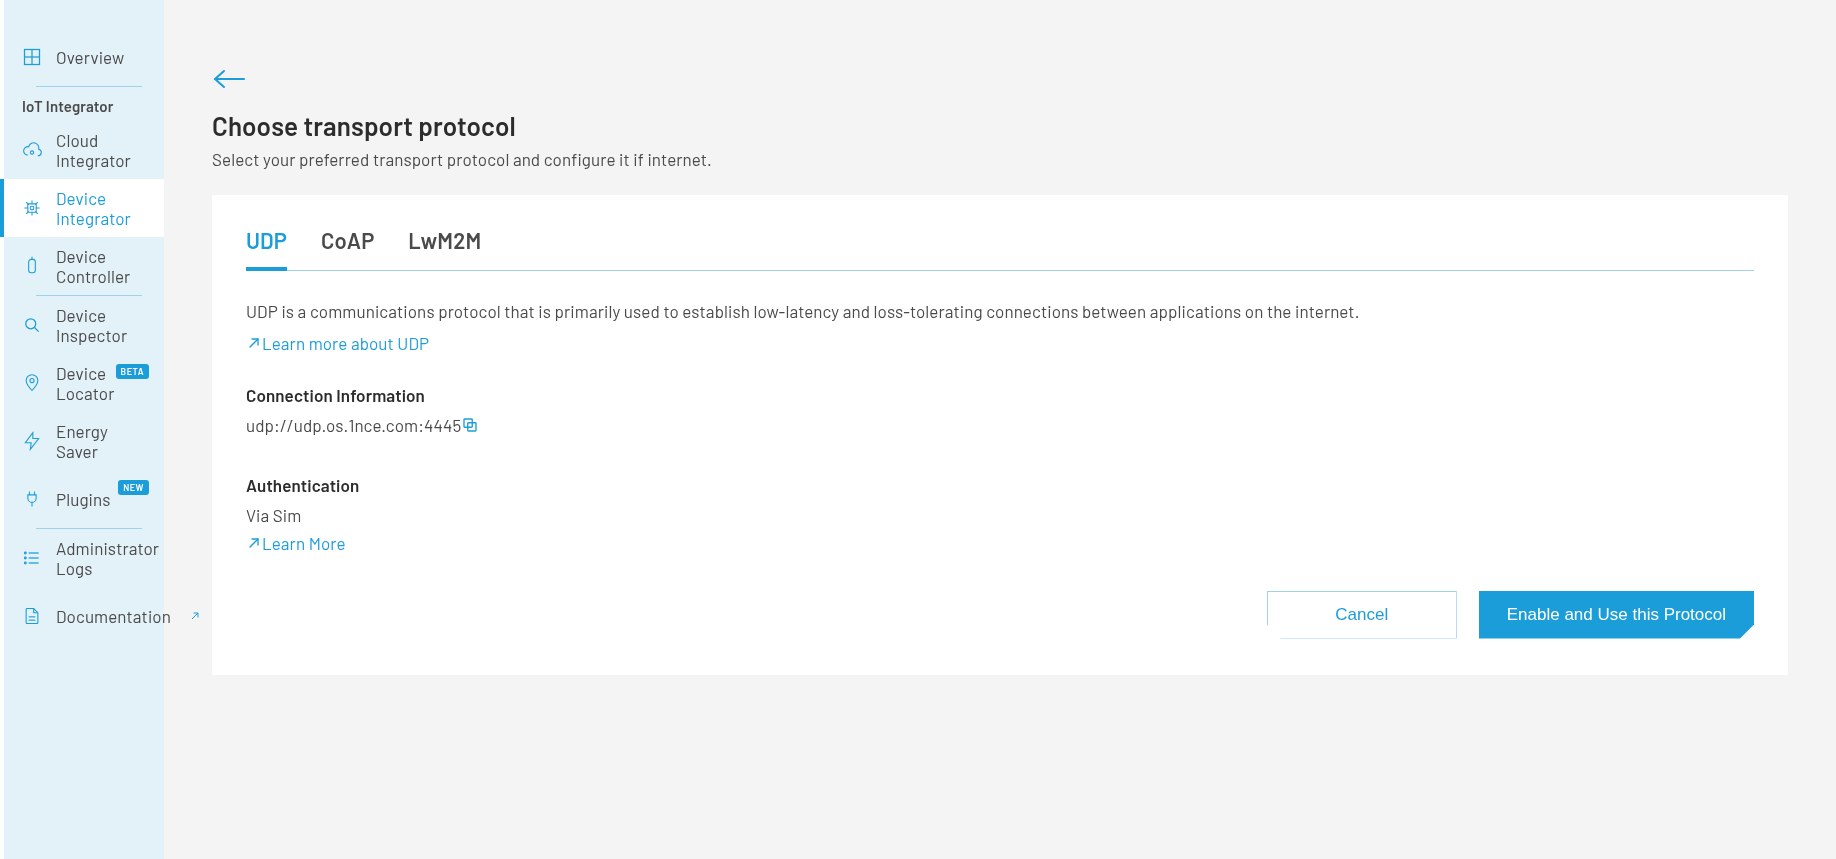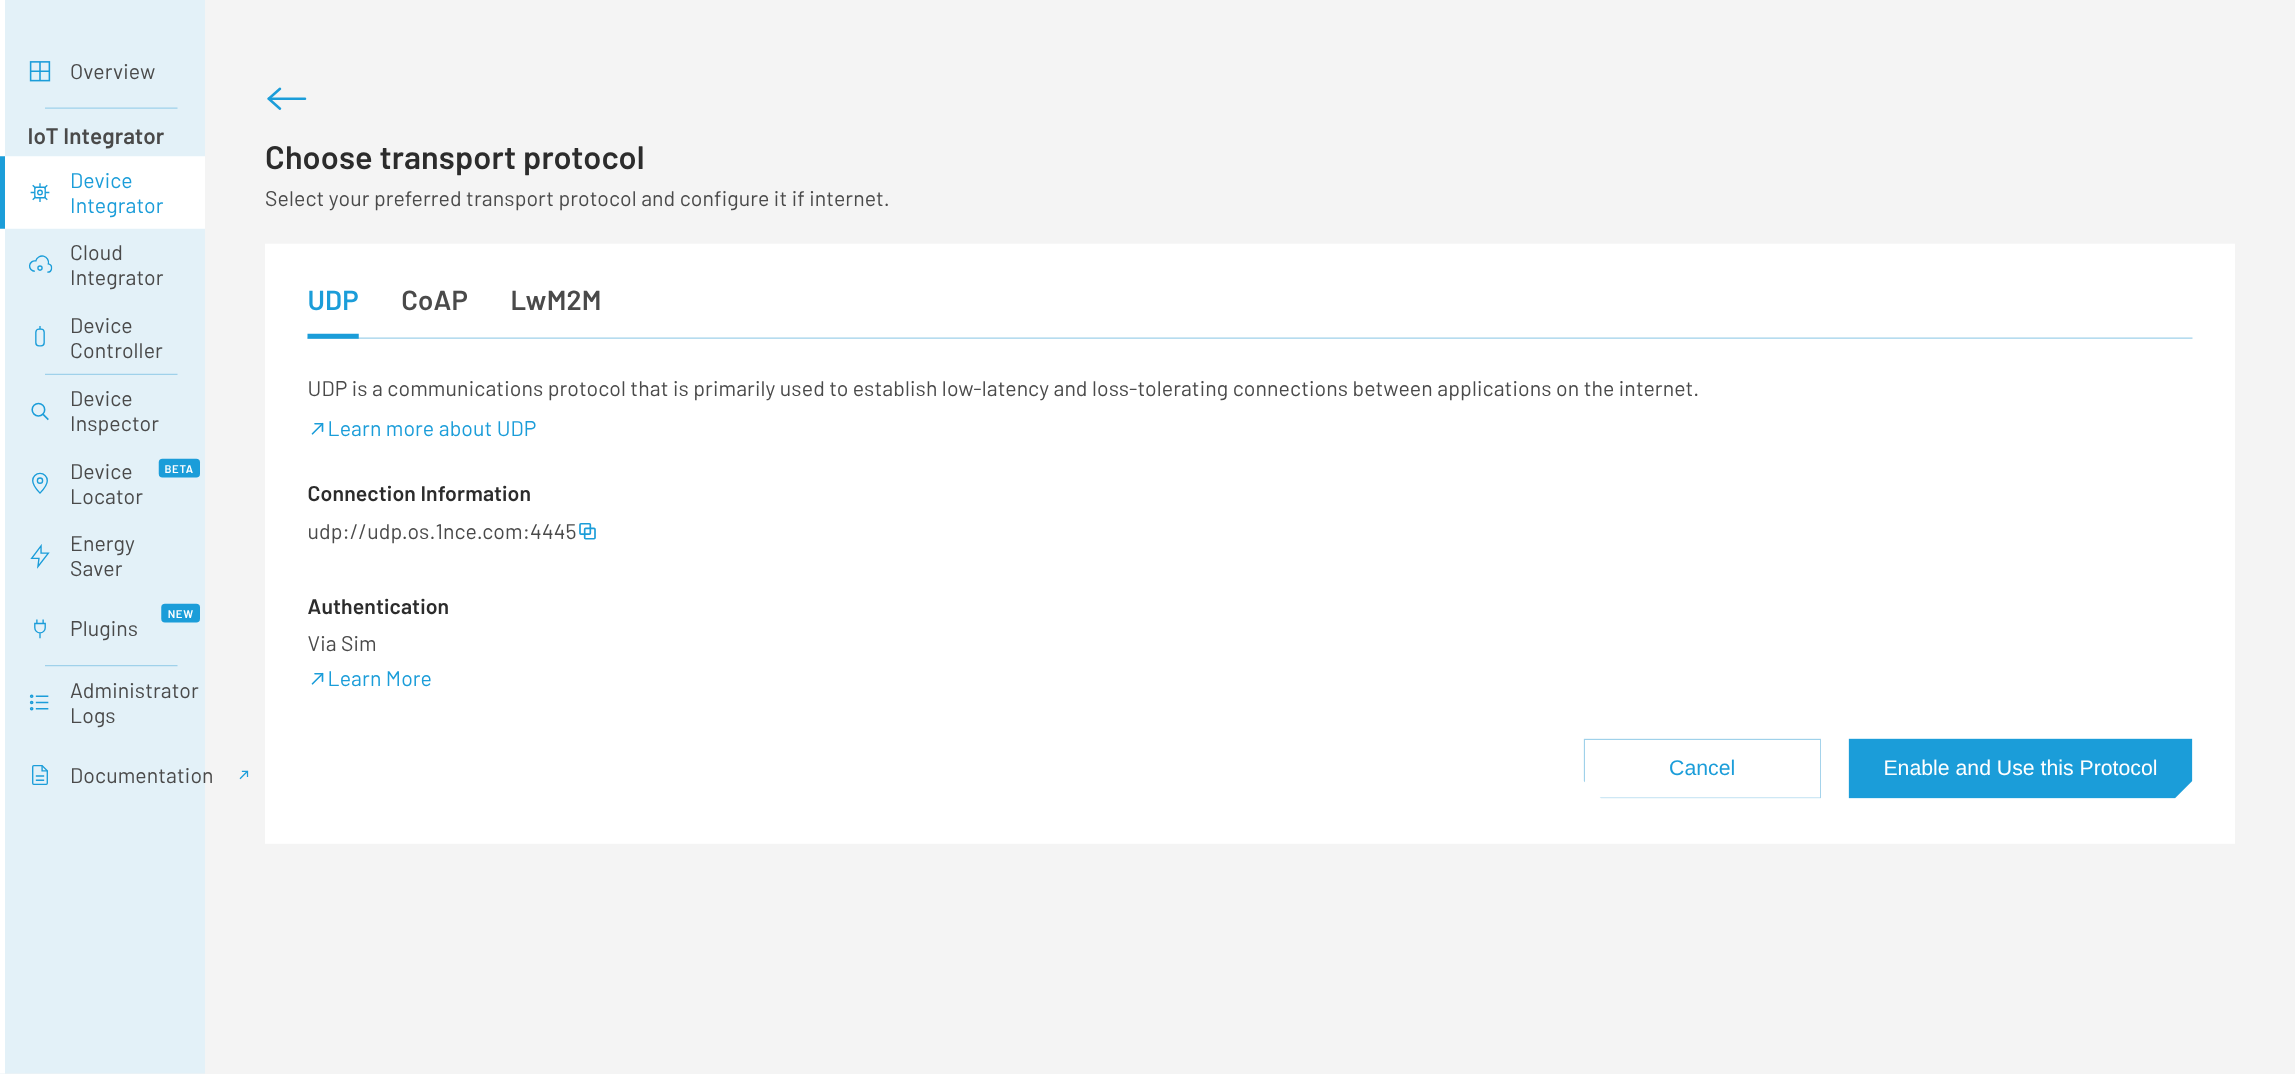--- a/index.html
+++ b/index.html
@@ -59,21 +59,21 @@
   .sidebar-item .icon {
     width: 20px;
     height: 20px;
     display: inline-flex;
     align-items: center;
     justify-content: center;
   }
   .sidebar-item .icon svg { width: 20px; height: 20px; }
   .sidebar-item .label { flex: 1; line-height: 1.2; }
   .sidebar-section-label {
-    font-size: 18px;
+    font-size: 15px;
     font-weight: 600;
     color: var(--text-med);
     padding: 10px 18px 6px;
   }
   .sidebar-divider {
     height: 1px;
     background: var(--divider);
     margin: 0 22px 0 32px;
   }
   .badge {
@@ -82,21 +82,21 @@
     letter-spacing: 0.5px;
     background: var(--blue);
     color: #fff;
     border-radius: 3px;
     padding: 2px 5px;
     line-height: 1;
   }
   .badge-wrap {
     position: absolute;
     top: 4px;
-    right: 4px;
+    right: 15px;
   }
   .ext-icon { display:inline-flex; margin-left:4px; }
 
   
   .main {
     flex: 1;
     padding: 40px 48px 40px 48px;
     margin-top: 28px;
   }
   .back-arrow {
@@ -220,20 +220,30 @@
             <line x1="3" y1="12" x2="21" y2="12"></line>
             <line x1="12" y1="3" x2="12" y2="21"></line>
           </svg>
       </span>
       <span class="label">Overview</span>
     </div>
 
     <div class="sidebar-divider"></div>
 
     <div class="sidebar-section-label">IoT Integrator</div>
+
+    <div class="sidebar-item">
+      <span class="icon">
+        <svg viewBox="0 0 24 24" fill="none" stroke="#1B9DD9" stroke-width="1.3">
+            <path d="M7 18a5 5 0 1 1 1-9.9A6 6 0 0 1 20 11a4 4 0 0 1-1 7.9"></path>
+            <circle cx="12" cy="15" r="2"></circle>
+          </svg>
+      </span>
+      <span class="label">Cloud Integrator</span>
+    </div>
 
     <div class="sidebar-item active">
       <span class="icon">
         <svg viewBox="0 0 24 24" fill="none" stroke="#1B9DD9" stroke-width="1.3">
             <rect x="7" y="7" width="10" height="10" rx="1"></rect>
             <circle cx="12" cy="12" r="2.2"></circle>
             <line x1="12" y1="3" x2="12" y2="7"></line>
             <line x1="12" y1="17" x2="12" y2="21"></line>
             <line x1="3" y1="12" x2="7" y2="12"></line>
             <line x1="17" y1="12" x2="21" y2="12"></line>
@@ -242,30 +252,20 @@
             <line x1="19" y1="5" x2="16" y2="8"></line>
             <line x1="8" y1="16" x2="5" y2="19"></line>
           </svg>
       </span>
       <span class="label">Device Integrator</span>
     </div>
 
     <div class="sidebar-item">
       <span class="icon">
         <svg viewBox="0 0 24 24" fill="none" stroke="#1B9DD9" stroke-width="1.3">
-            <path d="M7 18a5 5 0 1 1 1-9.9A6 6 0 0 1 20 11a4 4 0 0 1-1 7.9"></path>
-            <circle cx="12" cy="15" r="2"></circle>
-          </svg>
-      </span>
-      <span class="label">Cloud Integrator</span>
-    </div>
-
-    <div class="sidebar-item">
-      <span class="icon">
-        <svg viewBox="0 0 24 24" fill="none" stroke="#1B9DD9" stroke-width="1.3">
             <rect x="8" y="4" width="8" height="16" rx="3"></rect>
             <line x1="12" y1="4" x2="12" y2="1"></line>
           </svg>
       </span>
       <span class="label">Device Controller</span>
     </div>
 
     <div class="sidebar-divider"></div>
 
     <div class="sidebar-item">

